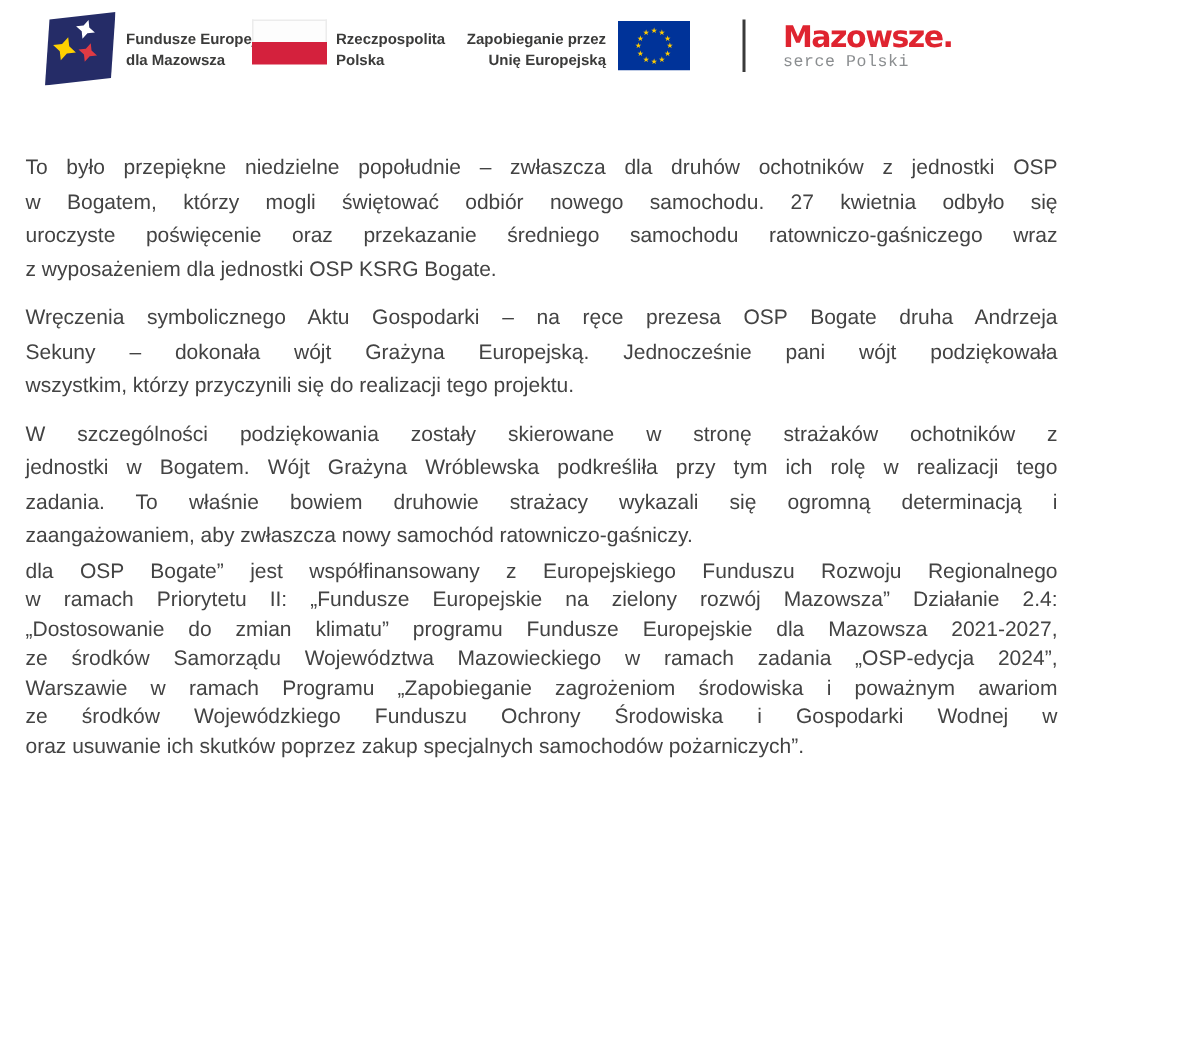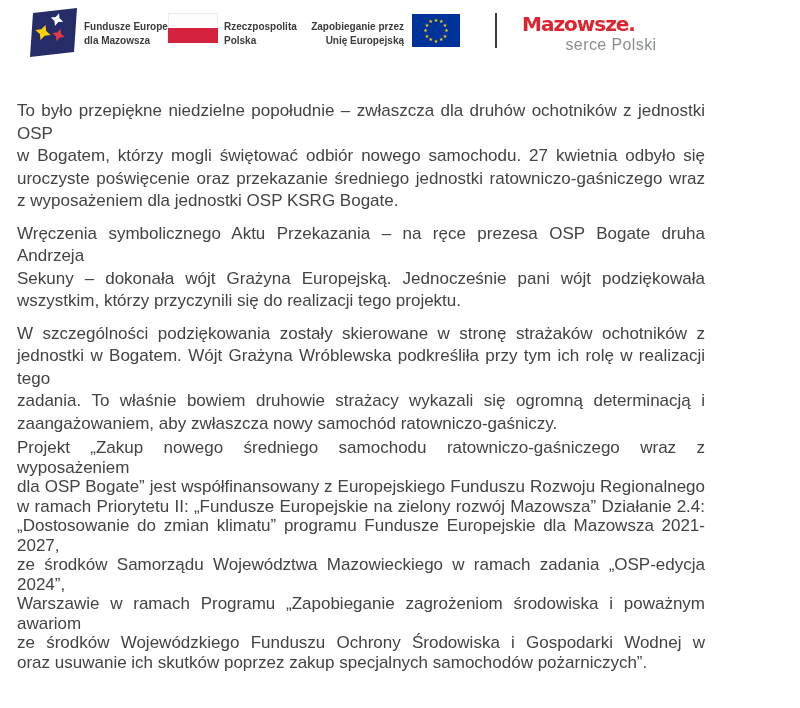--- a/index.html
+++ b/index.html
@@ -28,27 +28,27 @@
   .eu-flag { position:absolute; left:412px; top:14px; }
 
   .hdr-divider { position:absolute; left:495px; top:13px; width:2px; height:35px; }
 
   .mazowsze { position:absolute; left:522px; top:9px; width:192px; }
   .mz-wordmark {
     font-family:"DejaVu Sans", sans-serif; font-weight:bold;
     font-size:20px; line-height:31px; letter-spacing:-1px; white-space:nowrap;
   }
   .mz-tagline {
-    text-align:center; font-size:16px; letter-spacing:0.4px;
-    margin-top:-4px; padding-right:14px;
+    text-align:left; font-size:11px; letter-spacing:0.4px;
+    margin-top:-4px; padding-right:14px;font-family:Liberation Mono, monospace;
   }
 
   
   .article { position:absolute; left:17px; top:100px; width:688px; }
-  .para { line-height:22.5px; font-size:17px; }
+  .para { line-height:22.5px; font-size:14px; }
   .para + .para { margin-top:10px; }
   .para.tight { line-height:19.5px; margin-top:3px; }
   .line { text-align:justify; text-align-last:justify; }
   .line.last { text-align-last:left; }
 </style>
 </head>
 <body>
 
 <div class="page">
 
@@ -101,36 +101,35 @@
     <div class="mazowsze">
       <div class="mz-wordmark" style="color: rgb(223, 36, 48);">Mazowsze.</div>
       <div class="mz-tagline" style="color: rgb(139, 142, 144);">serce Polski</div>
     </div>
   </div>
 
   <div class="article" style="color: rgb(67, 67, 67);">
       <div class="para">
         <div class="line">To było przepiękne niedzielne popołudnie – zwłaszcza dla druhów ochotników z jednostki OSP</div>
         <div class="line">w Bogatem, którzy mogli świętować odbiór nowego samochodu. 27 kwietnia odbyło się</div>
-        <div class="line">uroczyste poświęcenie oraz przekazanie średniego jednostki ratowniczo-gaśniczego wraz</div>
+        <div class="line">uroczyste poświęcenie oraz przekazanie średniego samochodu ratowniczo-gaśniczego wraz</div>
         <div class="line last">z wyposażeniem dla jednostki OSP KSRG Bogate.</div>
       </div>
       <div class="para">
-        <div class="line">Wręczenia symbolicznego Aktu Przekazania – na ręce prezesa OSP Bogate druha Andrzeja</div>
+        <div class="line">Wręczenia symbolicznego Aktu Gospodarki – na ręce prezesa OSP Bogate druha Andrzeja</div>
         <div class="line">Sekuny – dokonała wójt Grażyna Europejską. Jednocześnie pani wójt podziękowała</div>
         <div class="line last">wszystkim, którzy przyczynili się do realizacji tego projektu.</div>
       </div>
       <div class="para">
         <div class="line">W szczególności podziękowania zostały skierowane w stronę strażaków ochotników z</div>
         <div class="line">jednostki w Bogatem. Wójt Grażyna Wróblewska podkreśliła przy tym ich rolę w realizacji tego</div>
         <div class="line">zadania. To właśnie bowiem druhowie strażacy wykazali się ogromną determinacją i</div>
         <div class="line last">zaangażowaniem, aby zwłaszcza nowy samochód ratowniczo-gaśniczy.</div>
       </div>
       <div class="para tight">
-        <div class="line">Projekt „Zakup nowego średniego samochodu ratowniczo-gaśniczego wraz z wyposażeniem</div>
         <div class="line">dla OSP Bogate” jest współfinansowany z Europejskiego Funduszu Rozwoju Regionalnego</div>
         <div class="line">w ramach Priorytetu II: „Fundusze Europejskie na zielony rozwój Mazowsza” Działanie 2.4:</div>
         <div class="line">„Dostosowanie do zmian klimatu” programu Fundusze Europejskie dla Mazowsza 2021-2027,</div>
         <div class="line">ze środków Samorządu Województwa Mazowieckiego w ramach zadania „OSP-edycja 2024”,</div>
         <div class="line">Warszawie w ramach Programu „Zapobieganie zagrożeniom środowiska i poważnym awariom</div>
         <div class="line">ze środków Wojewódzkiego Funduszu Ochrony Środowiska i Gospodarki Wodnej w</div>
         <div class="line last">oraz usuwanie ich skutków poprzez zakup specjalnych samochodów pożarniczych”.</div>
       </div>
     </div>
 

